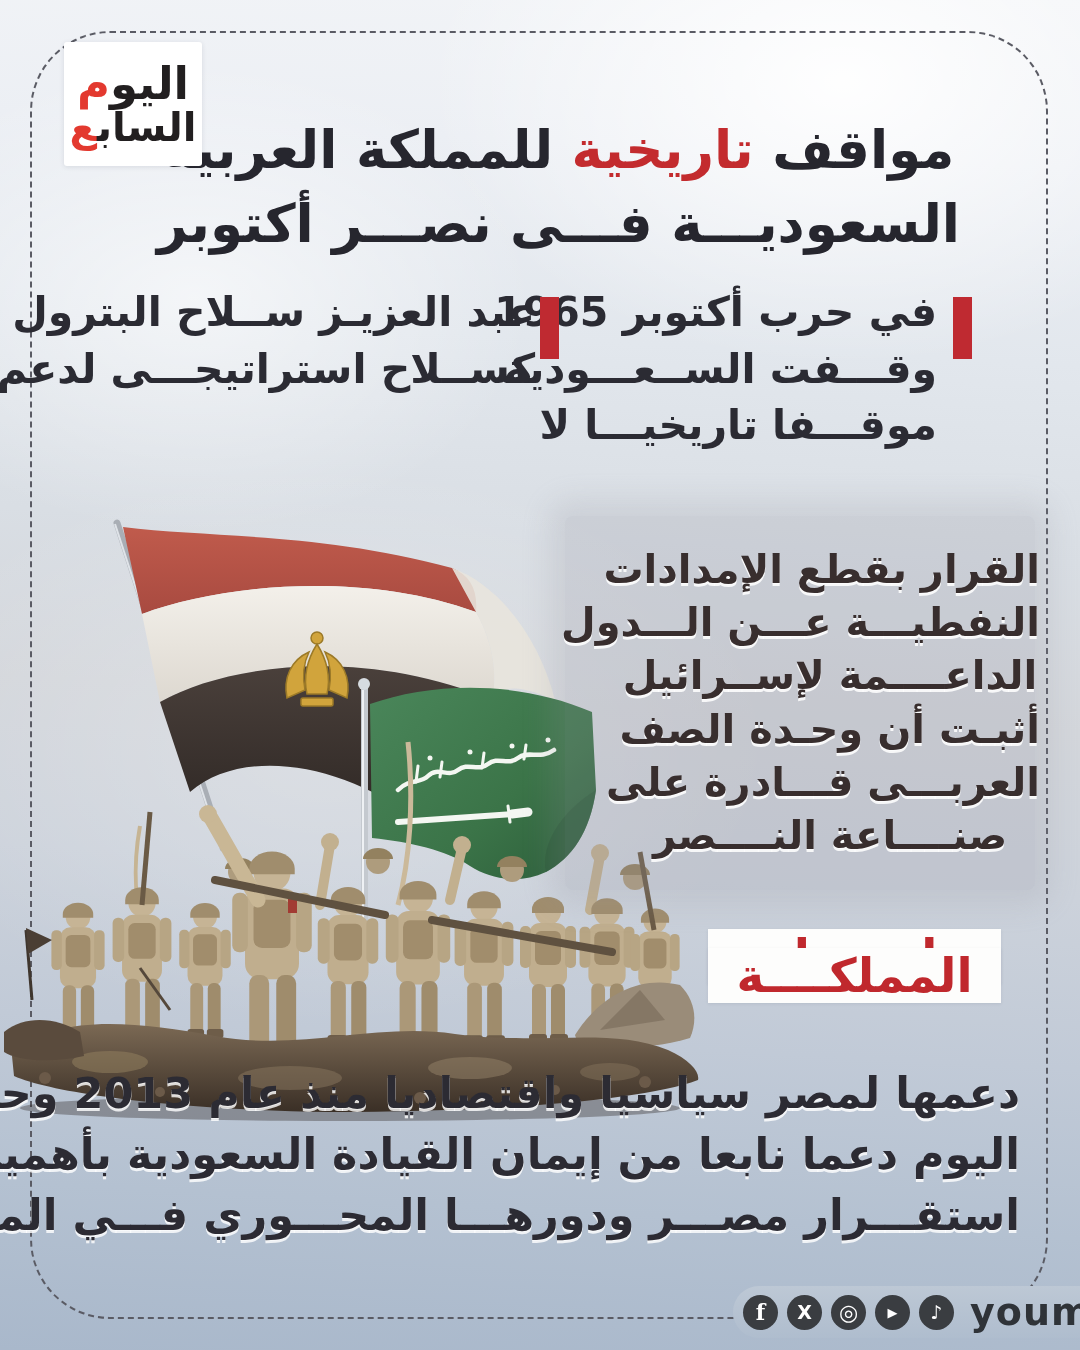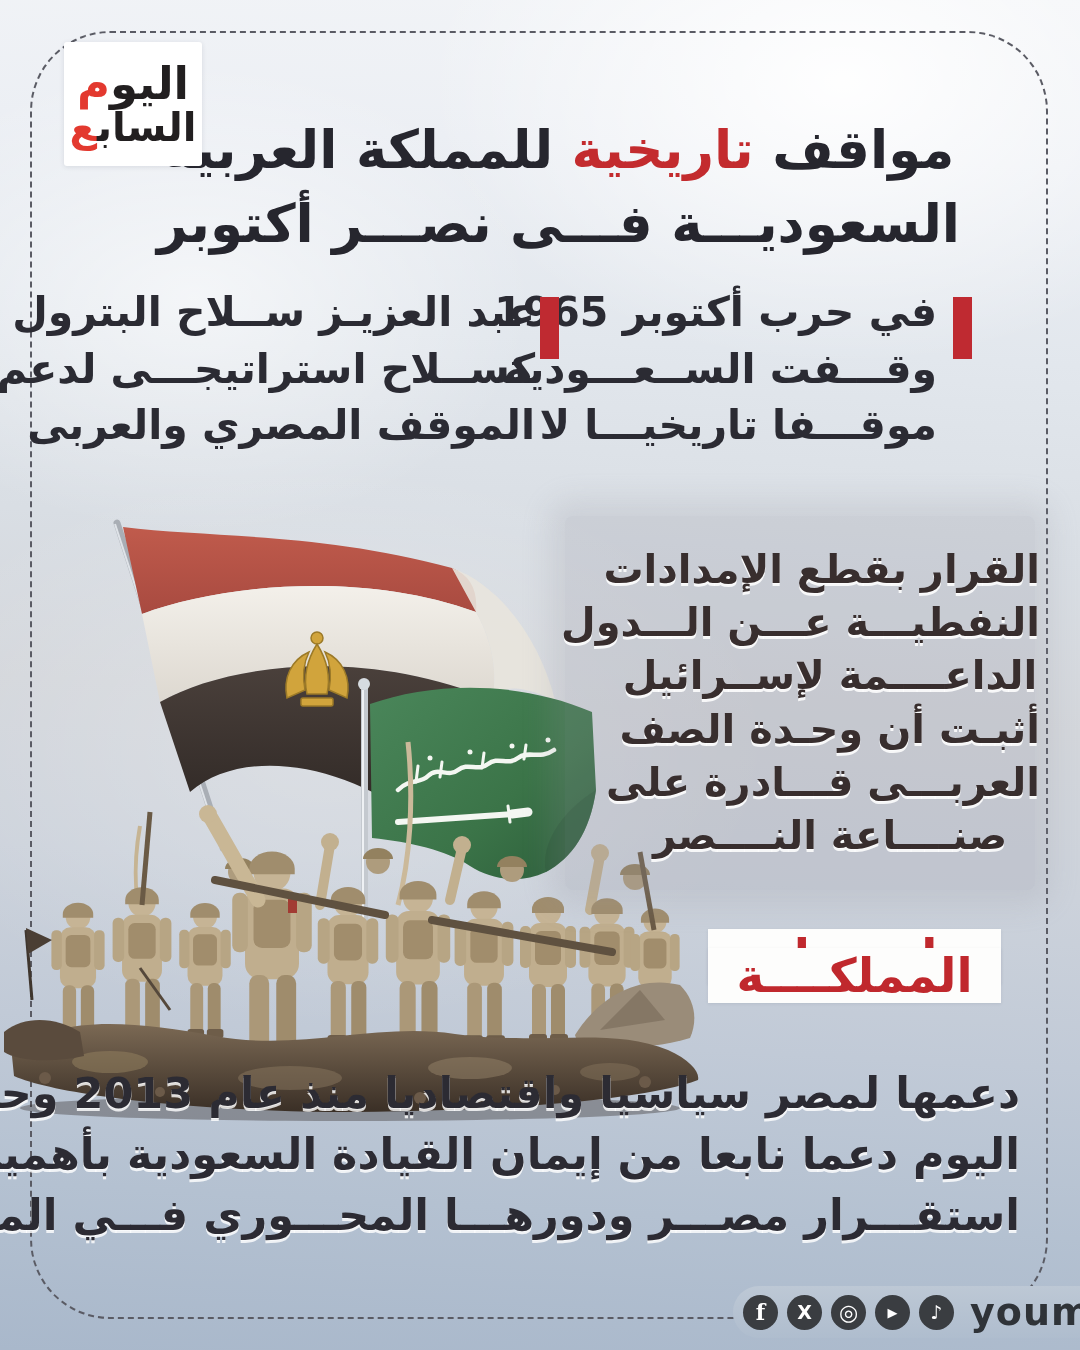--- a/index.html
+++ b/index.html
@@ -247,21 +247,20 @@
   <div class="red-bar bar-right"></div>
   <div class="intro-col col-right">
     <div>في حرب أكتوبر 1965</div>
     <div>وقـــفت الســعـــودية</div>
     <div>موقـــفا تاريخيـــا لا</div>
   </div>
   <div class="red-bar bar-left"></div>
   <div class="intro-col col-left">
     <div>عبد العزيـز ســلاح البترول</div>
     <div>كســلاح استراتيجـــى لدعم</div>
-    <div>الموقف المصري والعربى</div>
   </div>
 
   <div class="oil-par">
     <div>القرار بقطع الإمدادات</div>
     <div>النفطيـــة عـــن الـــدول</div>
     <div>الداعــــمة لإســرائيل</div>
     <div>أثبـت أن وحـدة الصف</div>
     <div>العربـــى قـــادرة على</div>
     <div>صنــــاعة النــــصر</div>
   </div>

